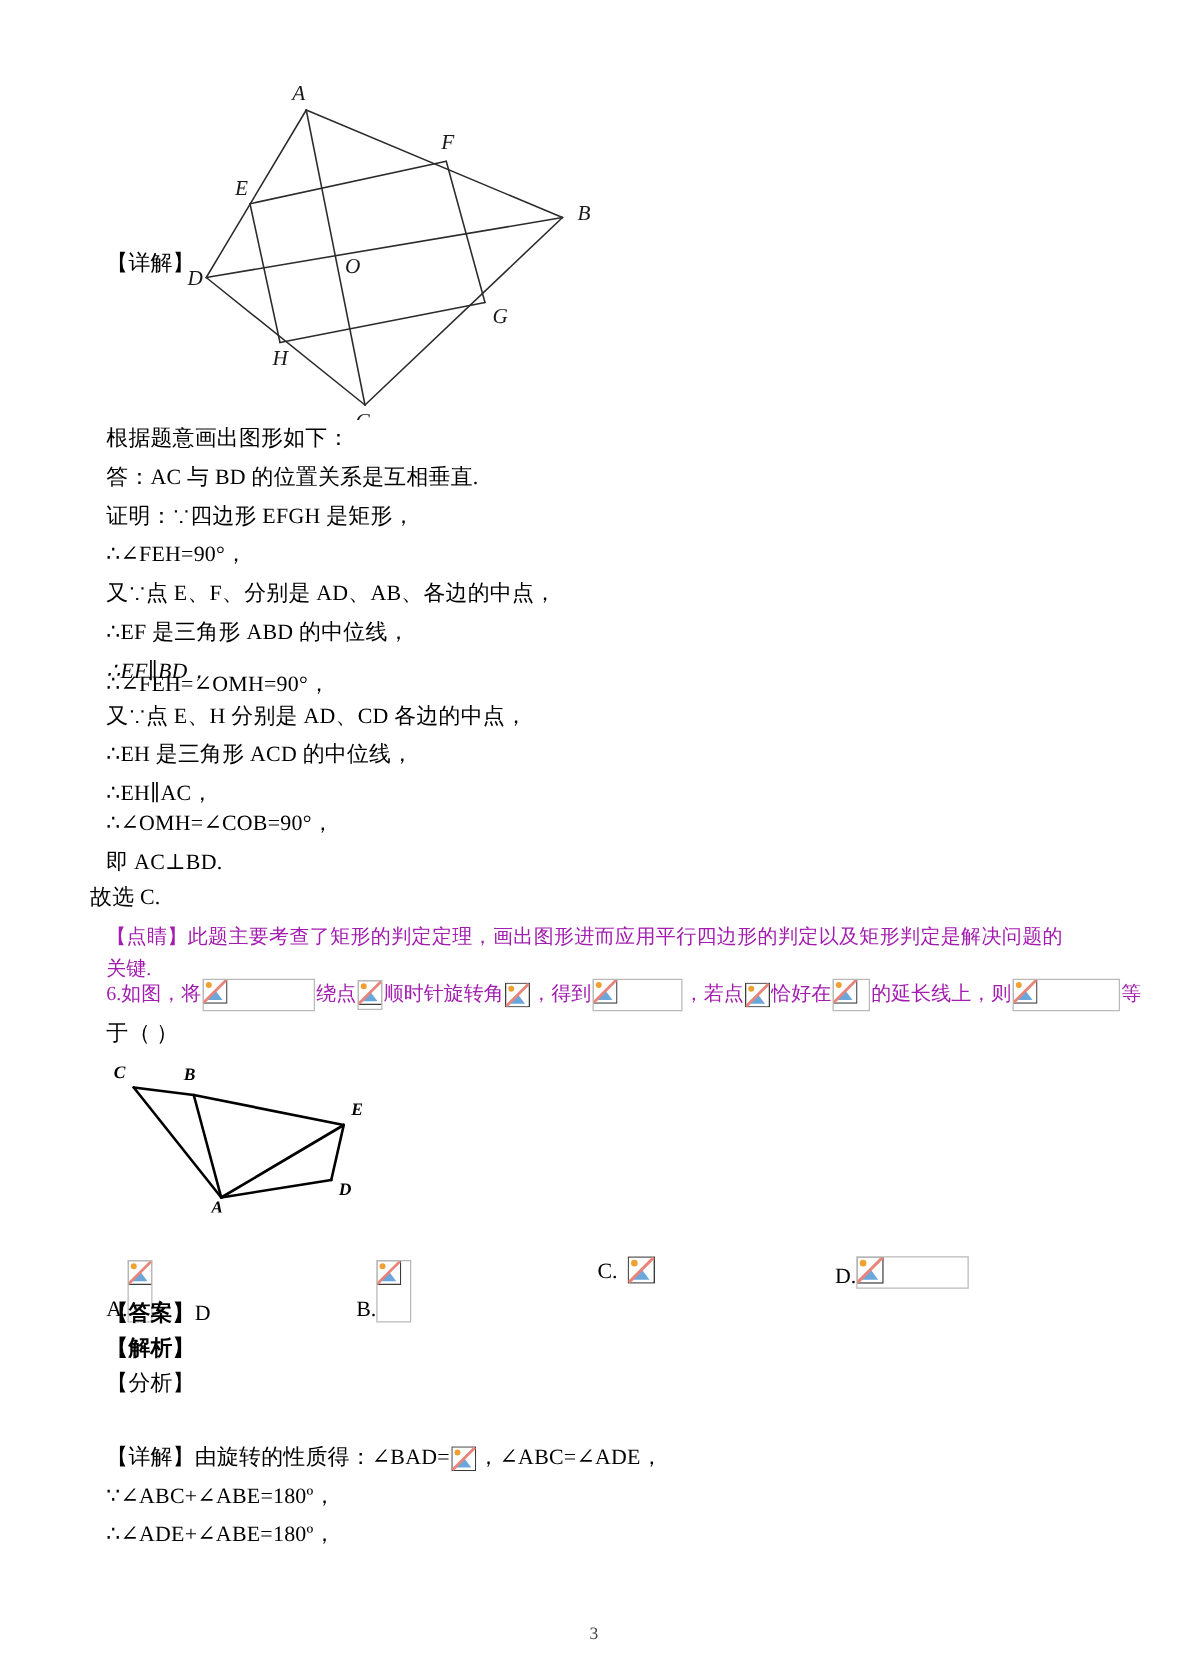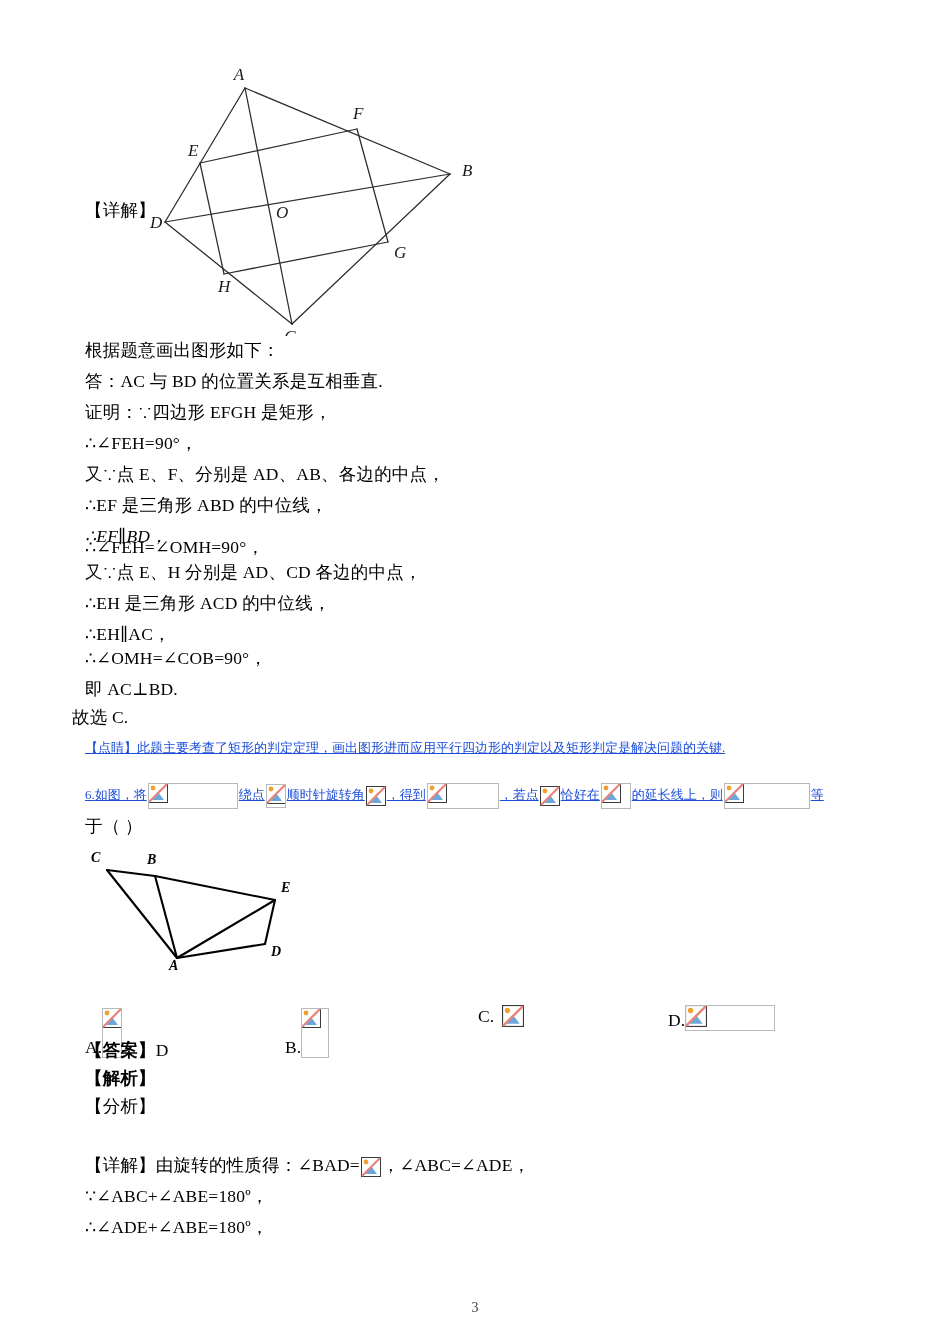--- a/index.html
+++ b/index.html
@@ -23,25 +23,24 @@
   .line {
     position: absolute;
     font-size: 17.5px;
     line-height: 1.25;
     white-space: nowrap;
     color: #000;
     letter-spacing: 0.2px;
   }
   .para {
     position: absolute;
-    font-size: 13px;
+    font-size: 16px;
     line-height: 1.62;
-    color: #1d4ed8;
+    color: #a21caf;
     text-align: justify;
-    text-decoration: underline;
   }
   .blue { color: #000000; font-weight: bold; }
 
   
   #fig-top {
     position: absolute;
     left: 140px;
     top: 66px;
     width: 350px;
     height: 270px;

